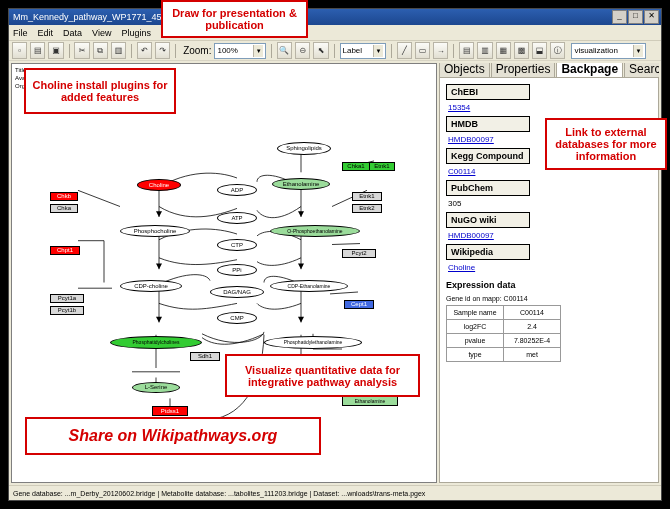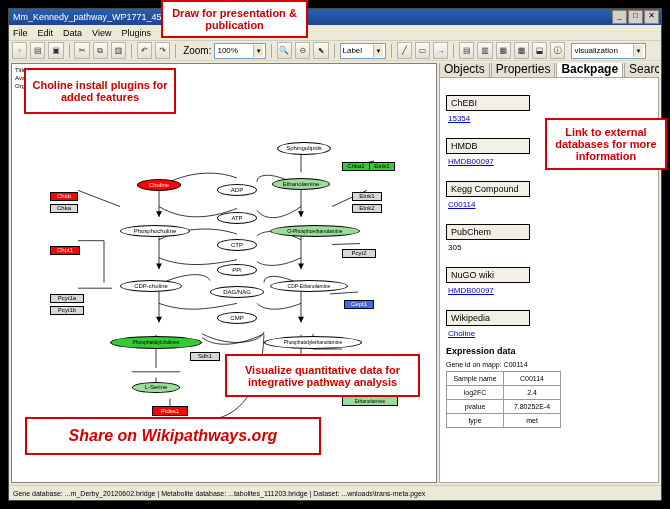--- a/index.html
+++ b/index.html
@@ -42,21 +42,21 @@
   .lgrn{background:#9bdc9b;}
   .blue{background:#4169e1;}
   .yellow{background:#ffff00;}
   svg.edges{position:absolute;left:0;top:0;width:100%;height:100%;}
 
   
   .tabs{display:flex;height:14px;font-size:12px;align-items:flex-end;}
   .tab{padding:1px 4px;border:1px solid #aca899;border-bottom:none;background:#e4e1d4;margin-right:1px;color:#000;}
   .tab.active{background:#fff;font-weight:bold;text-align:right;}
   .rbody{flex:1;background:#fff;border:1px solid #aca899;overflow:hidden;position:relative;padding:4px 6px;font-size:9px;}
-  .secbox{border:1px solid #000;background:#f2f0e6;padding:2px 4px;font-weight:normal;font-size:9px;display:inline-block;min-width:74px;margin-top:13px;}
+  .secbox{border:1px solid #000;background:#f2f0e6;padding:2px 4px;font-weight:bold;font-size:9px;display:inline-block;min-width:74px;margin-top:2px;}
   .lnk{color:#0000cc;text-decoration:underline;font-size:8px;display:block;margin:3px 0 2px 2px;}
   .plain{font-size:8px;margin:3px 0 2px 2px;}
   .exp{font-weight:bold;font-size:9px;margin-top:8px;}
   .geneid{font-size:7px;margin-top:5px;}
   table.expr{border-collapse:collapse;margin-top:3px;font-size:7px;}
   table.expr td{border:1px solid #999;padding:1px 4px;height:11px;min-width:48px;text-align:center;}
 
   
   .statusbar{height:14px;background:#ece9d8;border-top:1px solid #d0ccba;display:flex;align-items:center;font-size:7px;padding-left:4px;color:#000;}
 

